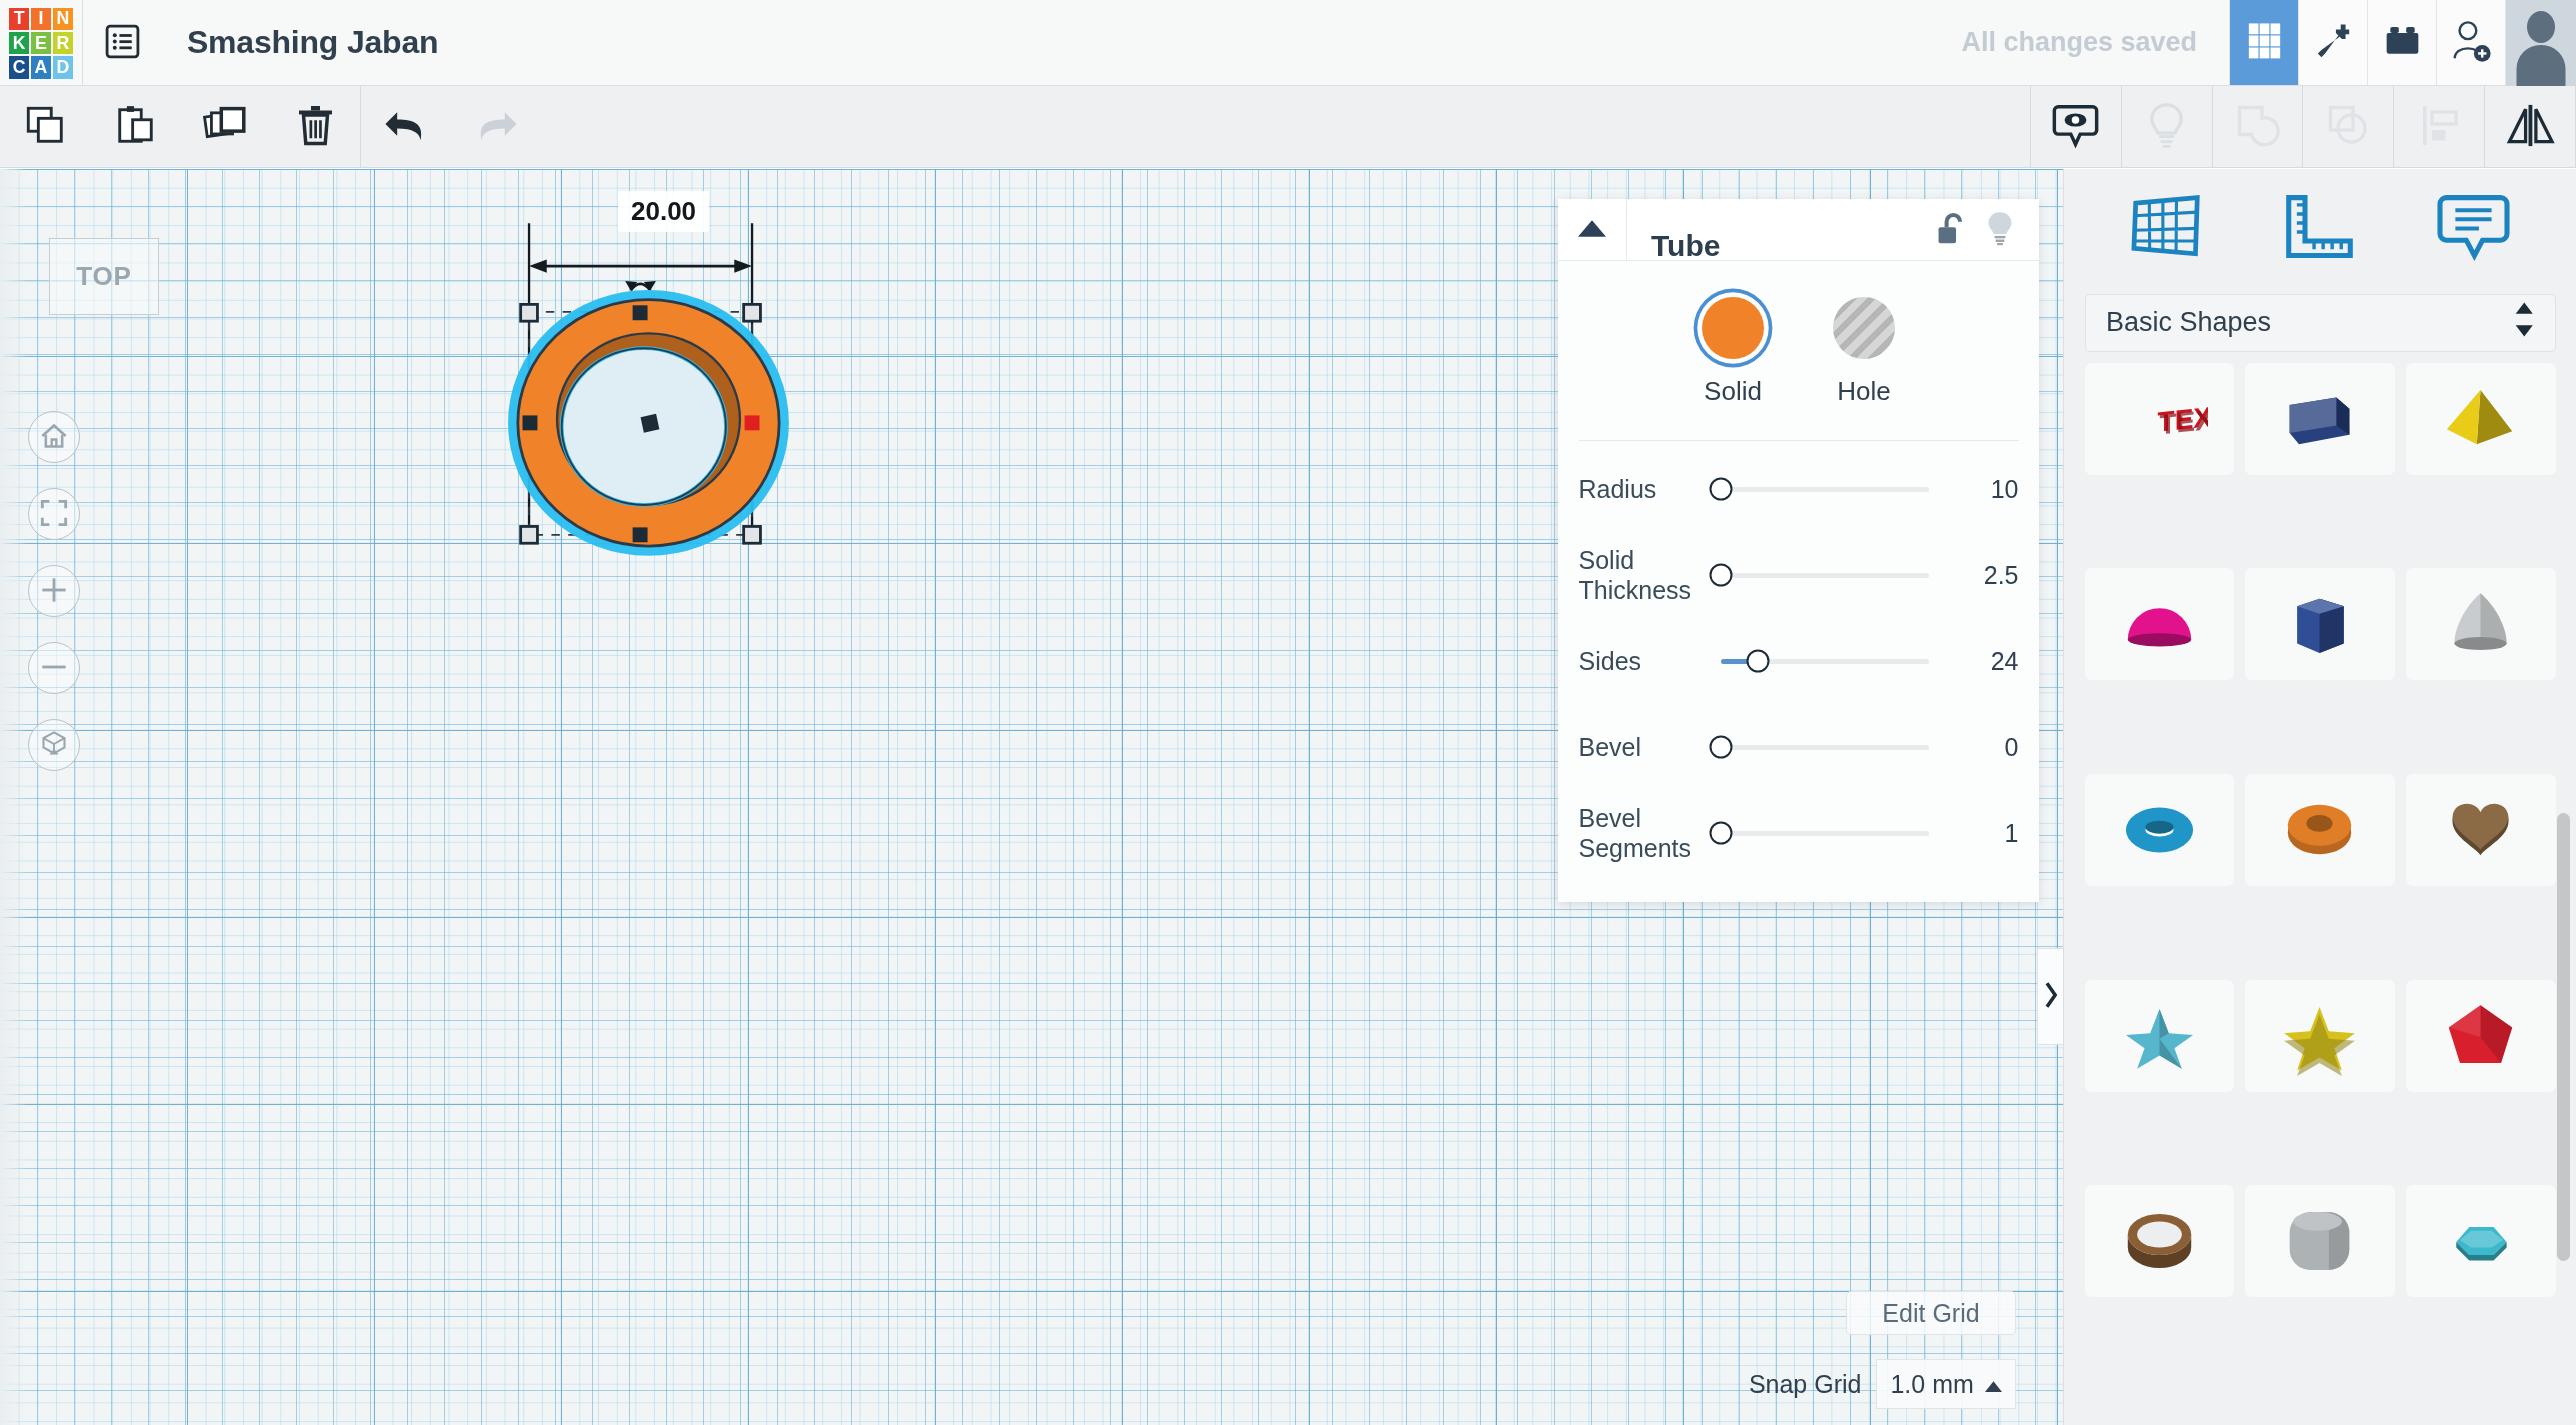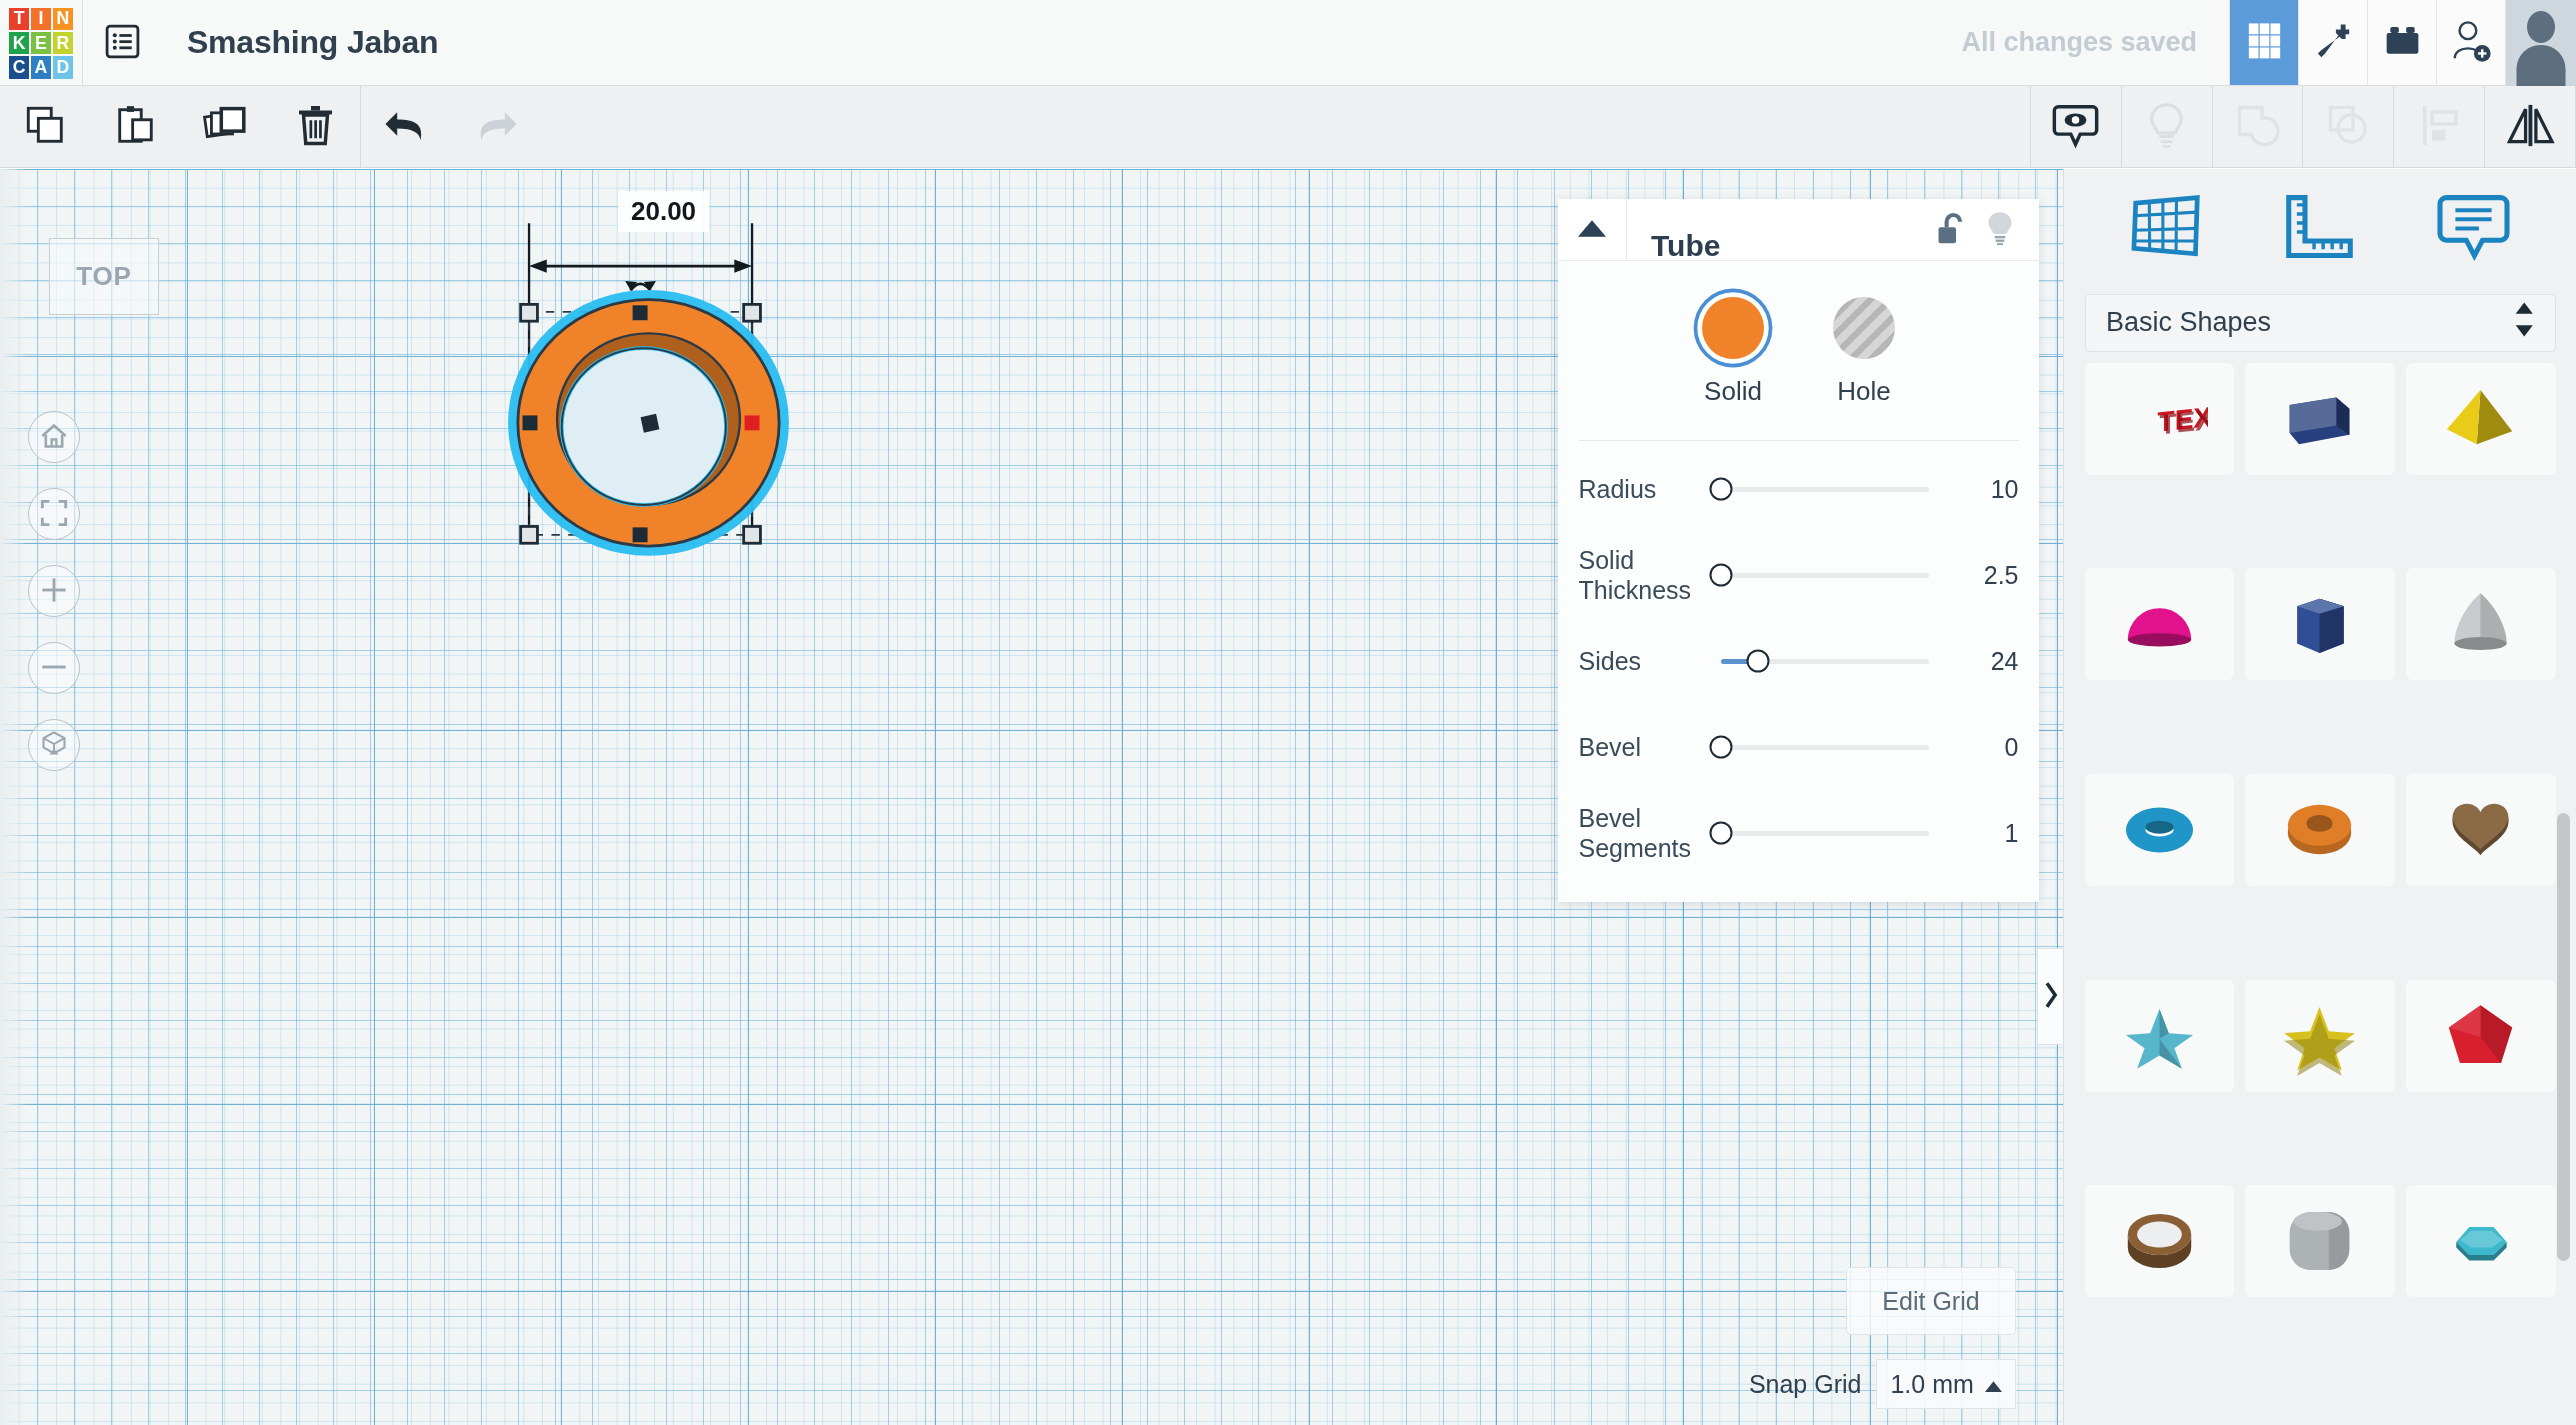--- a/index.html
+++ b/index.html
@@ -124,21 +124,21 @@
     background: rgba(255,255,255,.92); padding: 4.7px 13px; border-radius: 2.8px;
     font-size: 26px; color: #13181c; font-weight: 600; z-index: 5;
   }
   .collapse-tab {
     position: absolute; right: 0; top: 779px; width: 26px; height: 97px;
     background: #fbfcfd; border: 0.9px solid #dde3e6; border-right: none;
     display: flex; align-items: center; justify-content: center; cursor: pointer;
     z-index: 6;
   }
   .edit-grid-btn {
-    position: absolute; right: 47px; bottom: 91px; min-width: 170px; height: 68px;
+    position: absolute; right: 47px; bottom: 91px; min-width: 170px; height: 44px;
     background: rgba(250,251,252,.82); border: 0.9px solid #e0e4e7; border-radius: 4.7px;
     display: flex; align-items: center; justify-content: center;
     color: #5c6b78; font-size: 25px; cursor: pointer; z-index: 6;
   }
   .snap-row {
     position: absolute; right: 47px; bottom: 17px; display: flex; align-items: center;
     gap: 15px; z-index: 6;
   }
   .snap-label { font-size: 25px; color: #31404e; }
   .snap-select {

